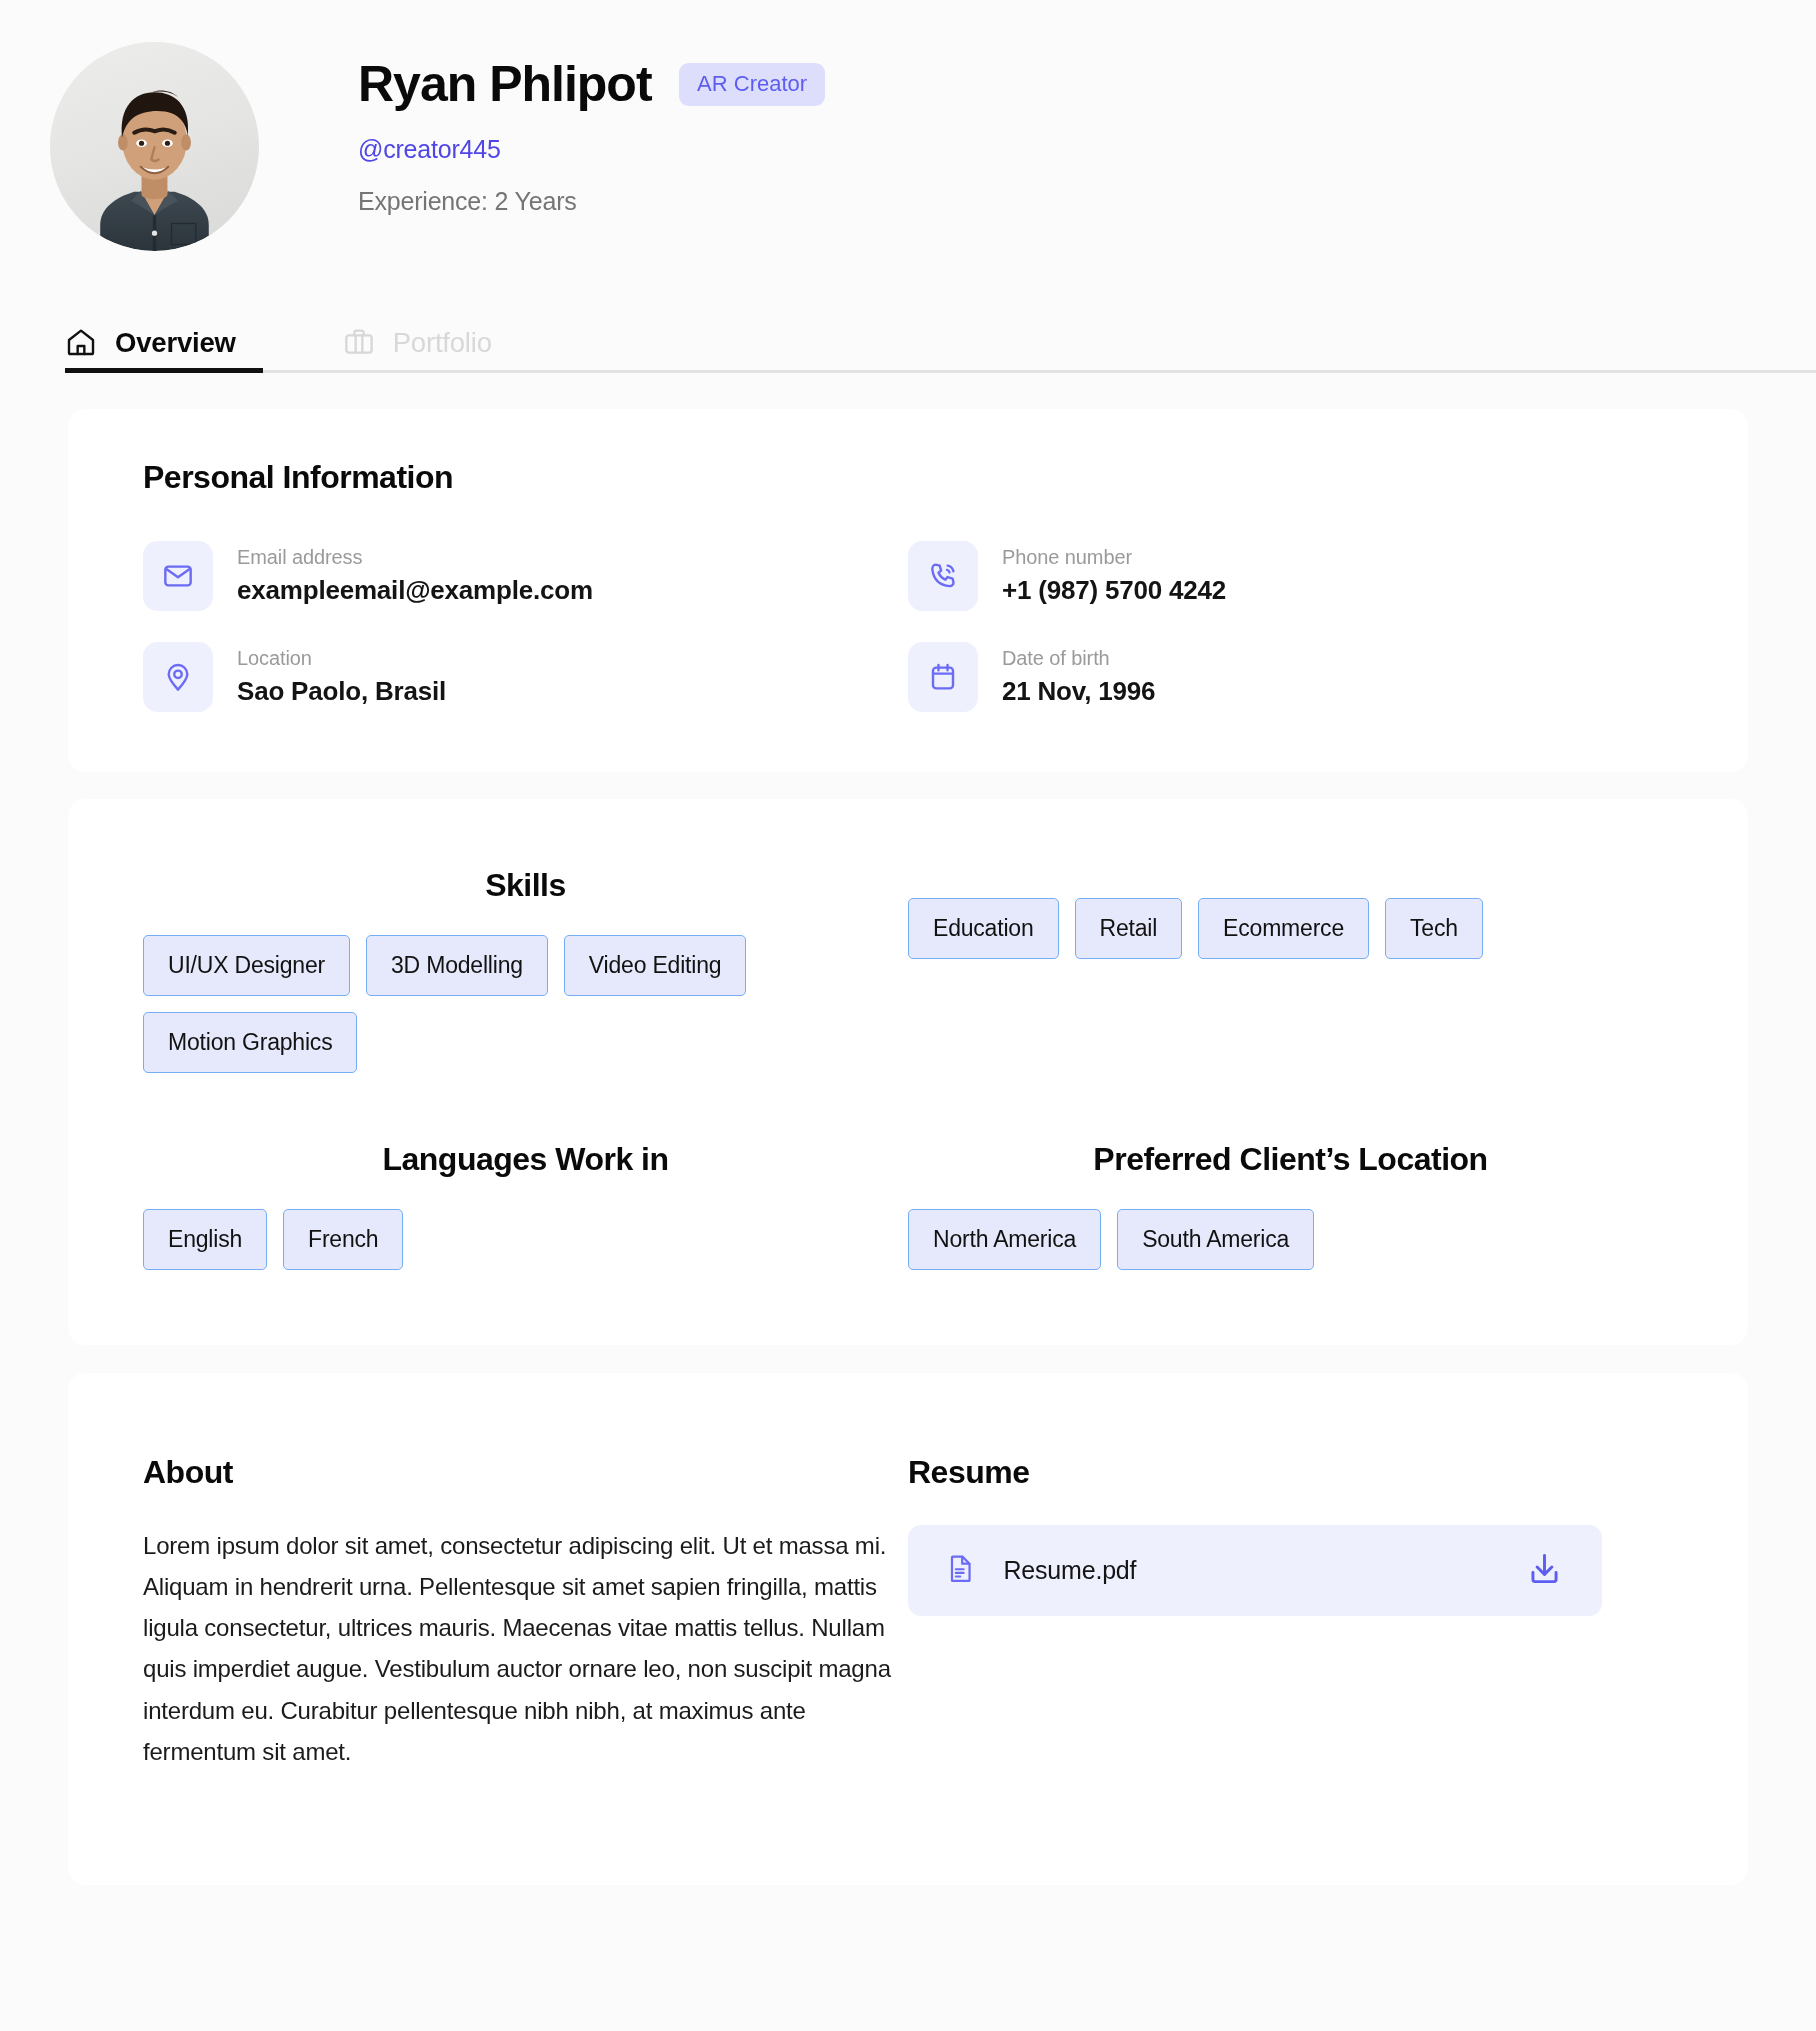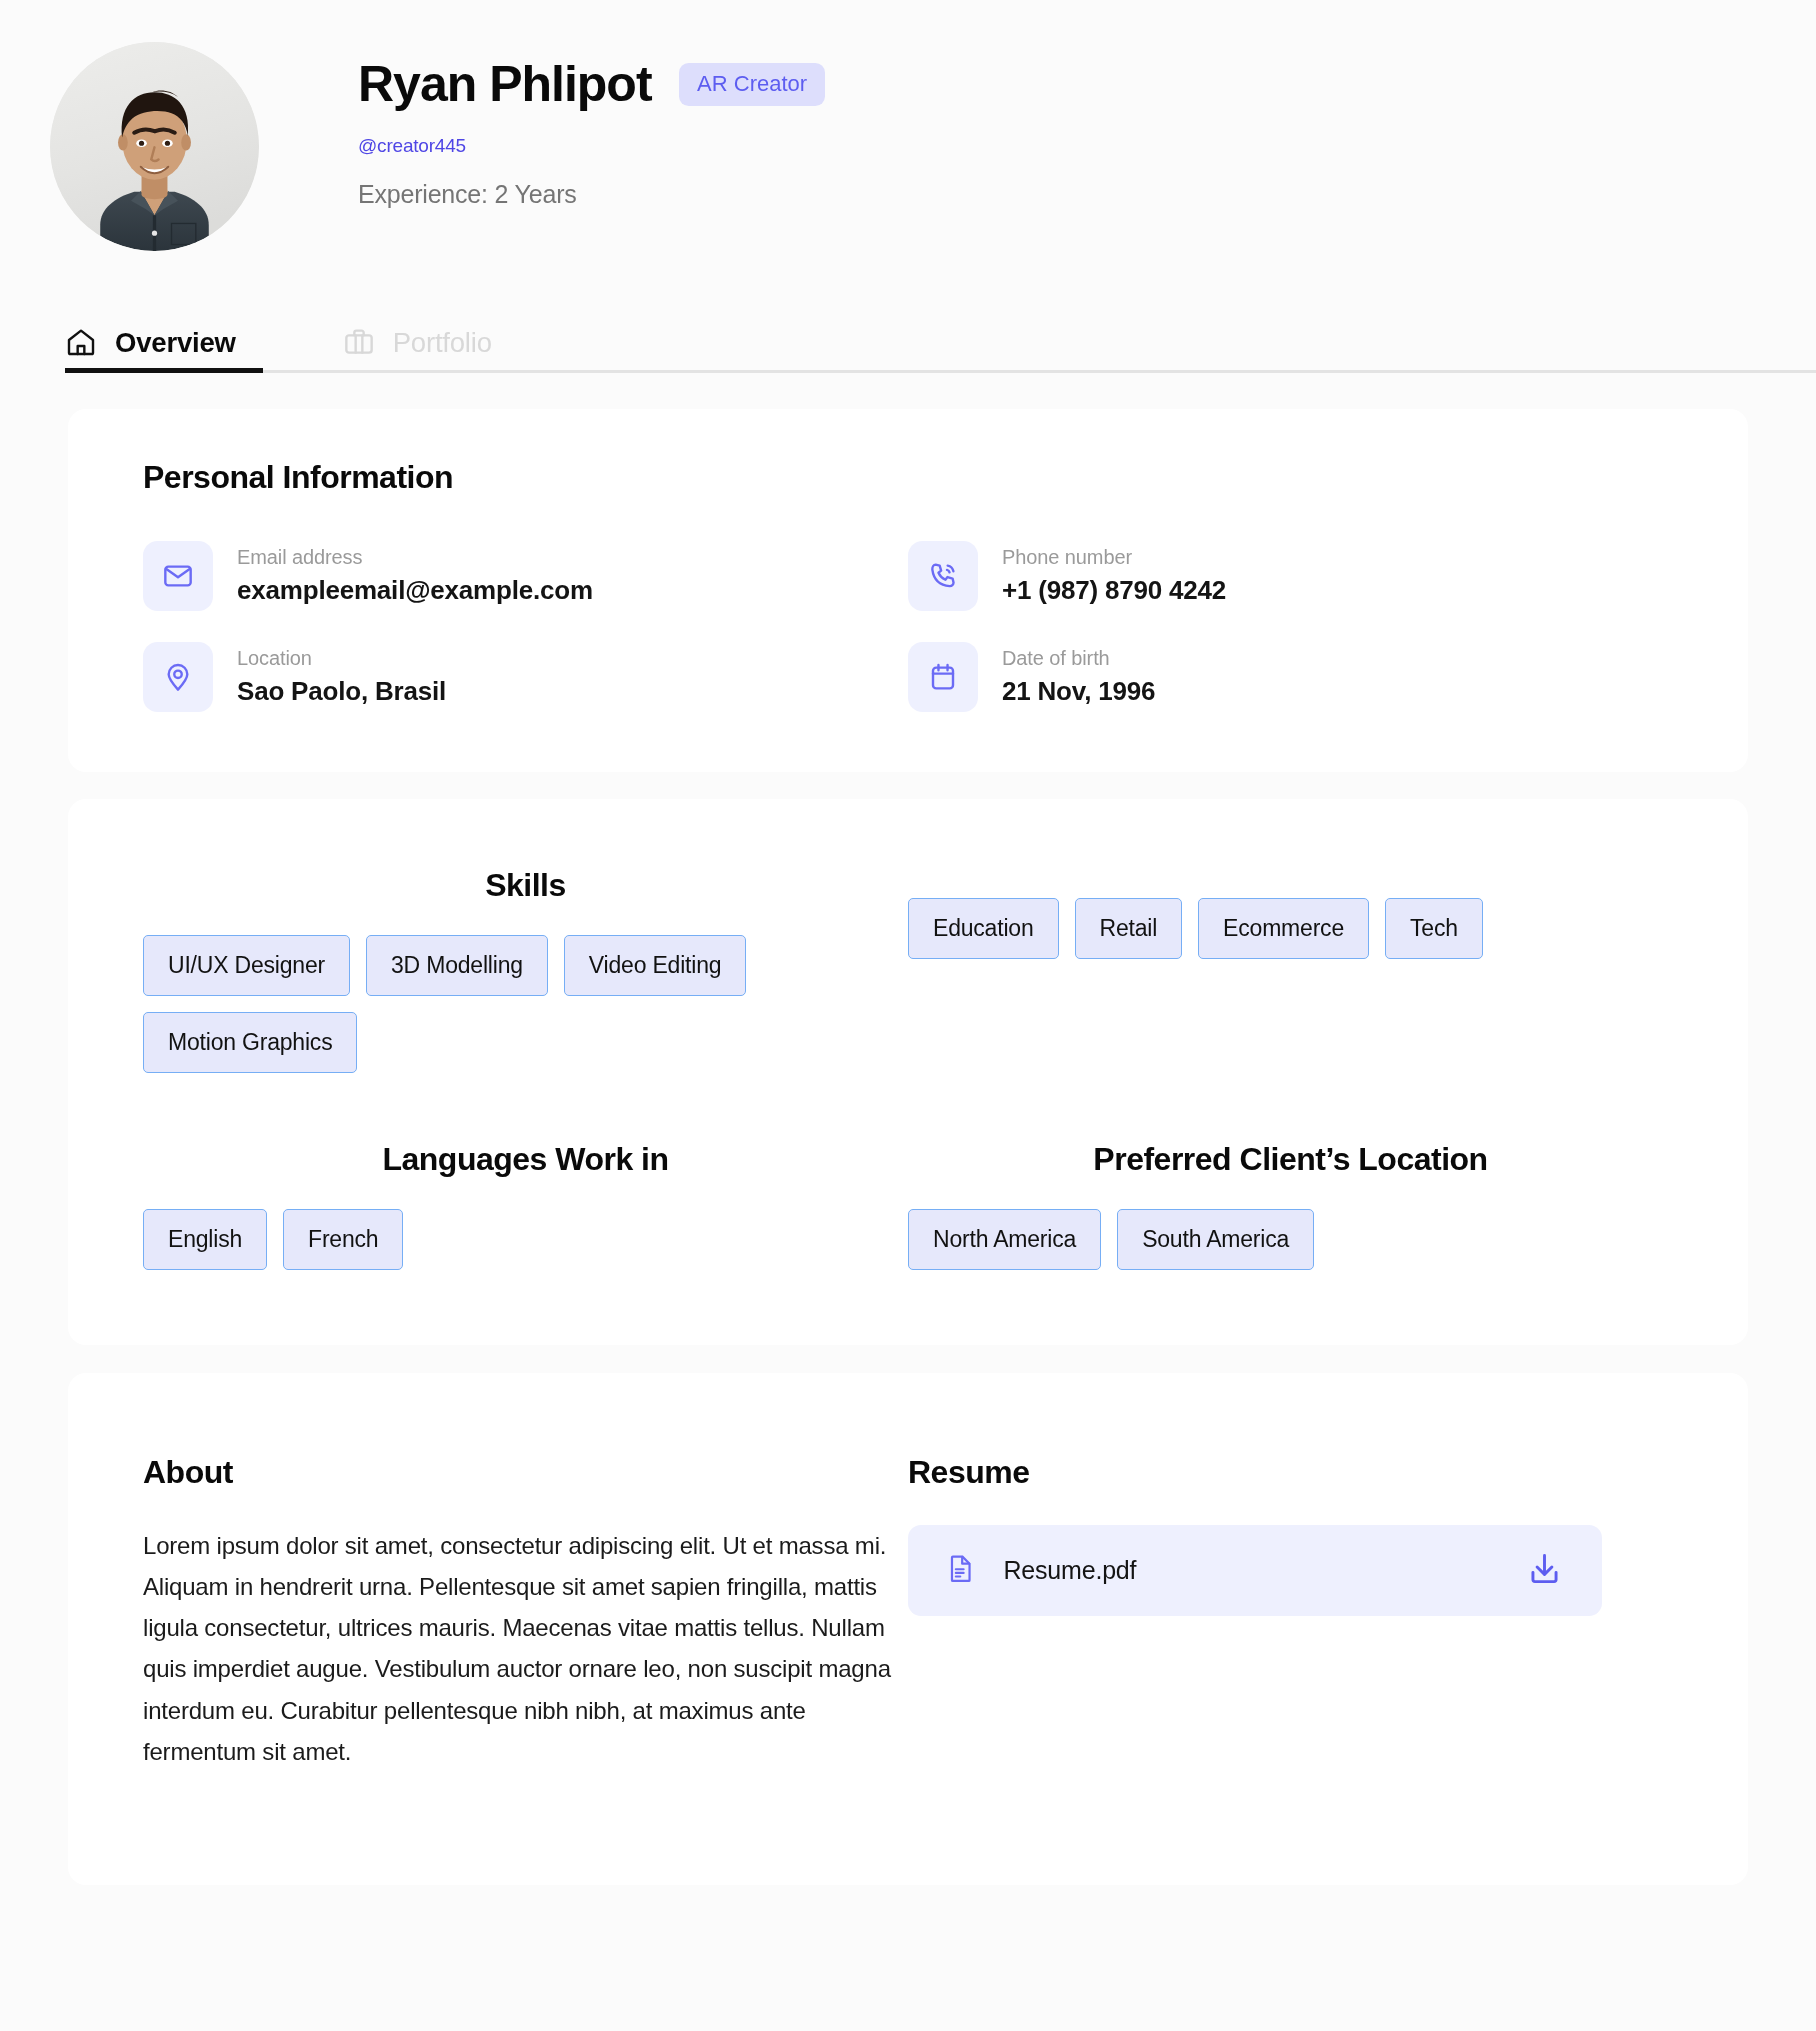--- a/index.html
+++ b/index.html
@@ -64,21 +64,21 @@
     font-size: 22px;
     font-weight: 500;
     padding: 10.5px 18px;
     border-radius: 9.7px;
     white-space: nowrap;
     line-height: 1;
   }
 
   .handle {
     margin-top: 24px;
-    font-size: 19px;
+    font-size: 25px;
     font-weight: 500;
     color: #4F46E5;
     letter-spacing: -0.2px;
   }
 
   .experience {
     margin-top: 23px;
     font-size: 25px;
     color: #757575;
     letter-spacing: -0.2px;
@@ -371,21 +371,21 @@
         <div class="pi-item">
           <div class="icon-box">
             <svg width="32" height="32" viewBox="0 0 24 24" fill="none" stroke="#6B6BF5" stroke-width="1.8" stroke-linecap="round" stroke-linejoin="round">
               <path d="M6.5 3.5 L9.5 4.2 L10.6 8 L8.6 9.6 c1 2.3 2.9 4.2 5.2 5.2 L15.4 12.8 L19.2 13.9 L19.9 16.9 c0 1.6 -1.3 2.8 -2.9 2.7 C9.5 19 5 14.5 4 7.2 C3.9 5.2 4.9 3.6 6.5 3.5 Z"></path>
               <path d="M15.5 4.2 a5.5 5.5 0 0 1 4.3 4.3"></path>
               <path d="M15 7.4 a2.6 2.6 0 0 1 1.9 1.9"></path>
             </svg>
           </div>
           <div class="pi-text">
             <div class="pi-label">Phone number</div>
-            <div class="pi-value">+1 (987) 8790 4242</div>
+            <div class="pi-value">+1 (987) 5700 4242</div>
           </div>
         </div>
 
         <div class="pi-item">
           <div class="icon-box">
             <svg width="32" height="32" viewBox="0 0 24 24" fill="none" stroke="#6B6BF5" stroke-width="1.8" stroke-linecap="round" stroke-linejoin="round">
               <path d="M12 21.5 C16.5 16.5 19 13.2 19 10 a7 7 0 1 0 -14 0 c0 3.2 2.5 6.5 7 11.5 Z"></path>
               <circle cx="12" cy="10" r="2.8"></circle>
             </svg>
           </div>

